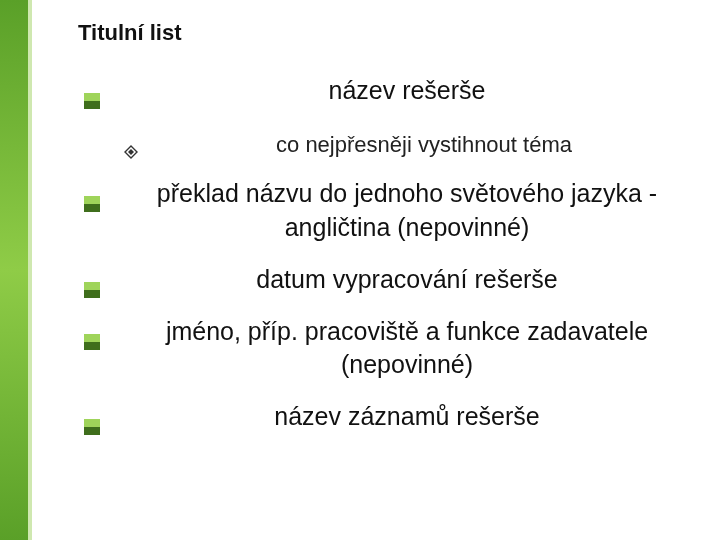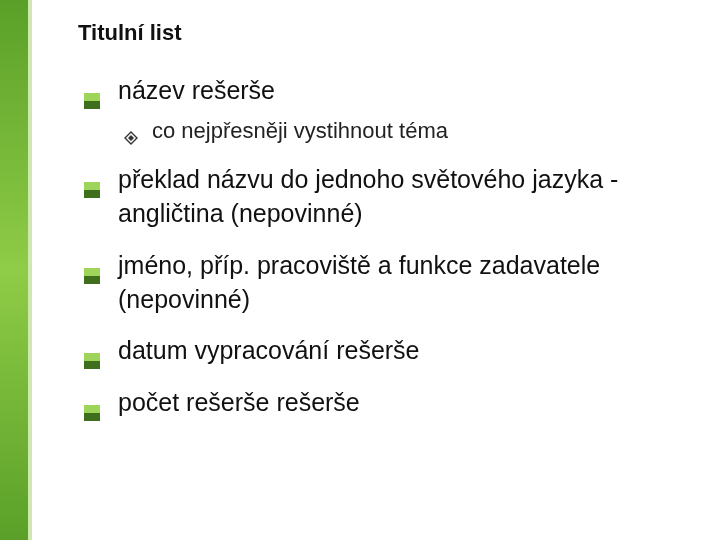--- a/index.html
+++ b/index.html
@@ -34,27 +34,28 @@
     margin-bottom: 28px;
   }
   ul.main { list-style: none; }
   ul.main > li {
     position: relative;
     padding-left: 40px;
     font-size: 25px;
     color: #111;
     line-height: 1.35;
     margin-bottom: 18px;
+    text-align: center;
   }
   ul.main > li .bullet {
     position: absolute;
     left: 6px; top: 10px;
     width: 16px; height: 16px;
   }
-  ul.sub { list-style: none; margin-top: 8px; }
+  ul.sub { list-style: none; margin-top: 22px; }
   ul.sub > li {
     position: relative;
     padding-left: 34px;
     font-size: 22px;
     color: #222;
     line-height: 1.35;
   }
   ul.sub > li .diamond {
     position: absolute;
     left: 6px; top: 7px;
@@ -102,38 +103,38 @@
       <span>překlad názvu do jednoho světového jazyka - angličtina (nepovinné)</span>
     </li>
 
     <li>
       <span class="bullet">
         <svg width="16" height="16">
           <rect x="0" y="0" width="16" height="16" fill="#9fd45a"></rect>
           <rect x="0" y="8" width="16" height="8" fill="#3f6e1c"></rect>
         </svg>
       </span>
+      <span>datum vypracování rešerše</span>
+    </li>
+
+    <li>
+      <span class="bullet">
+        <svg width="16" height="16">
+          <rect x="0" y="0" width="16" height="16" fill="#9fd45a"></rect>
+          <rect x="0" y="8" width="16" height="8" fill="#3f6e1c"></rect>
+        </svg>
+      </span>
       <span>jméno, příp. pracoviště a funkce zadavatele (nepovinné)</span>
     </li>
 
     <li>
       <span class="bullet">
         <svg width="16" height="16">
           <rect x="0" y="0" width="16" height="16" fill="#9fd45a"></rect>
           <rect x="0" y="8" width="16" height="8" fill="#3f6e1c"></rect>
         </svg>
       </span>
-      <span>datum vypracování rešerše</span>
-    </li>
-
-    <li>
-      <span class="bullet">
-        <svg width="16" height="16">
-          <rect x="0" y="0" width="16" height="16" fill="#9fd45a"></rect>
-          <rect x="0" y="8" width="16" height="8" fill="#3f6e1c"></rect>
-        </svg>
-      </span>
-      <span>počet rešerše rešerše</span>
+      <span>název záznamů rešerše</span>
     </li>
 
 
   </ul>
 </div>
 
 </body></html>

